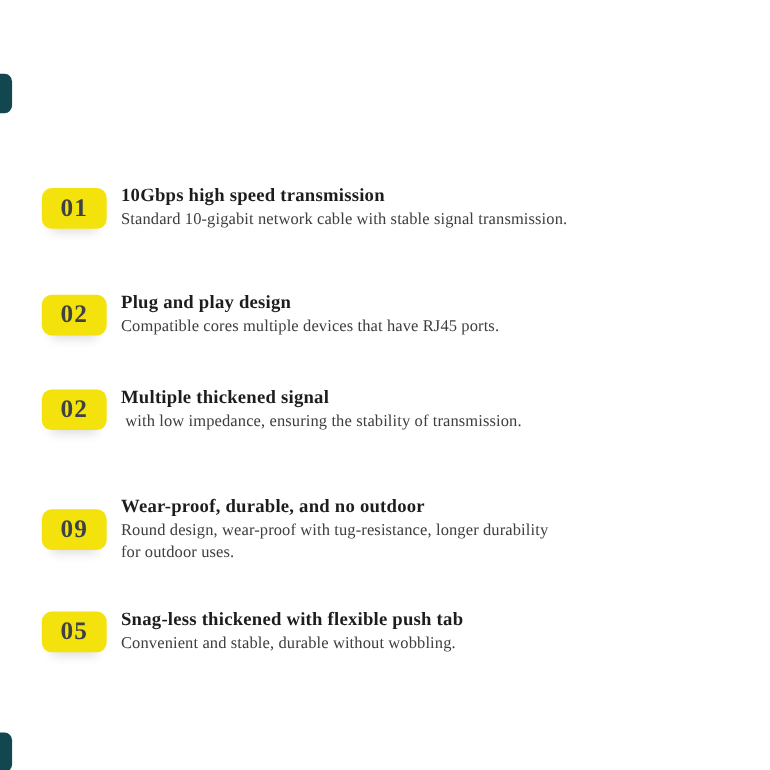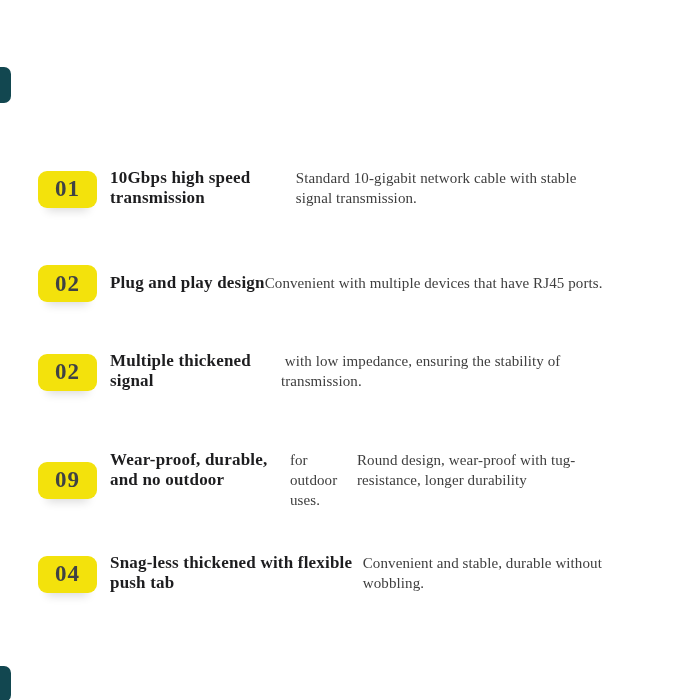--- a/index.html
+++ b/index.html
@@ -26,21 +26,21 @@
     flex:0 0 auto;
     width:59px;height:37px;border-radius:9px;
     background:var(--badge-bg,#F3E20C);
     display:flex;align-items:center;justify-content:center;
     box-shadow:0 12px 10px -9px rgba(0,0,0,.14);
   }
   .badge-num{
     font-size:23px;font-weight:700;letter-spacing:1px;
     color:var(--badge-text,#3F4245);
   }
-  .ftext{display:flex;flex-direction:row;max-width:500px;}
+  .ftext{display:flex;flex-direction:column;max-width:500px;}
   .ftitle{
     font-size:17px;font-weight:700;line-height:20px;
     letter-spacing:.2px;margin-bottom:2px;
     color:var(--title,#1D1D1F);
   }
   .fline{
     font-size:15px;line-height:20px;letter-spacing:.1px;
     white-space:pre-wrap;
     color:var(--body,#3E3E3E);
   }
@@ -65,48 +65,48 @@
         <div class="fline">Standard 10-gigabit network cable with stable signal transmission.</div>
       </div>
     </div>
 
     <div class="feature f2">
       <div class="badge">
         <span class="badge-num">02</span>
       </div>
       <div class="ftext">
         <div class="ftitle">Plug and play design</div>
-        <div class="fline">Convenient with multiple devices that have RJ45 ports.</div>
+        <div class="fline">Compatible cores multiple devices that have RJ45 ports.</div>
       </div>
     </div>
 
     <div class="feature f3">
       <div class="badge">
         <span class="badge-num">02</span>
       </div>
       <div class="ftext">
         <div class="ftitle">Multiple thickened signal</div>
         <div class="fline"> with low impedance, ensuring the stability of transmission.</div>
       </div>
     </div>
 
     <div class="feature f4">
       <div class="badge">
         <span class="badge-num">09</span>
       </div>
       <div class="ftext">
         <div class="ftitle">Wear-proof, durable, and no outdoor</div>
+        <div class="fline">Round design, wear-proof with tug-resistance, longer durability</div>
         <div class="fline">for outdoor uses.</div>
-        <div class="fline">Round design, wear-proof with tug-resistance, longer durability</div>
       </div>
     </div>
 
     <div class="feature f5">
       <div class="badge">
-        <span class="badge-num">04</span>
+        <span class="badge-num">05</span>
       </div>
       <div class="ftext">
         <div class="ftitle">Snag-less thickened with flexible push tab</div>
         <div class="fline">Convenient and stable, durable without wobbling.</div>
       </div>
     </div>
 
   </section>
 </div>
 

